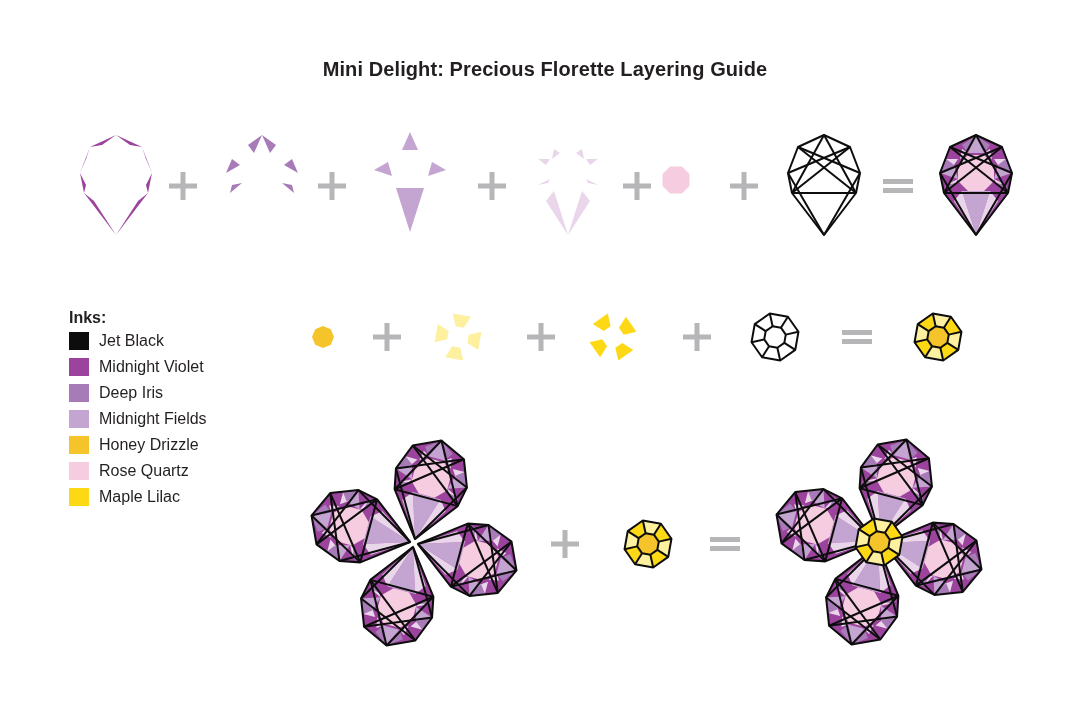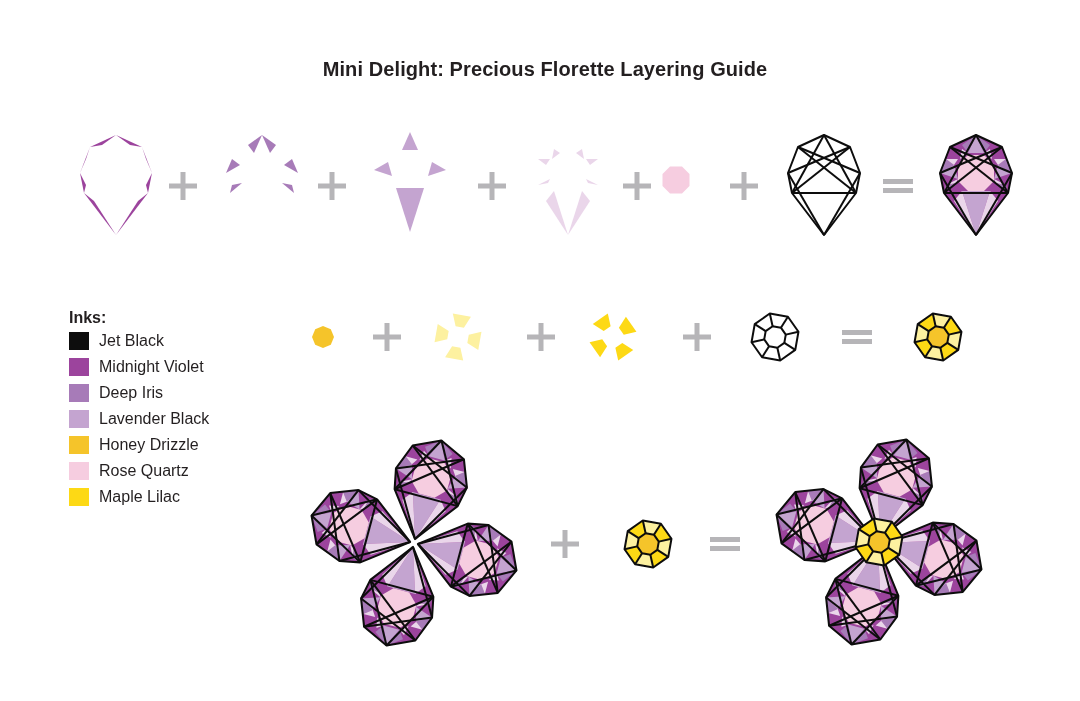--- a/index.html
+++ b/index.html
@@ -29,21 +29,21 @@
   <div class="legend-item">
     <div class="swatch" style="background:#9c449d"></div>
     <span class="legend-label">Midnight Violet</span>
   </div>
   <div class="legend-item">
     <div class="swatch" style="background:#a77bb8"></div>
     <span class="legend-label">Deep Iris</span>
   </div>
   <div class="legend-item">
     <div class="swatch" style="background:#c4a4d0"></div>
-    <span class="legend-label">Lavender Black</span>
+    <span class="legend-label">Midnight Fields</span>
   </div>
   <div class="legend-item">
     <div class="swatch" style="background:#f5c42a"></div>
     <span class="legend-label">Honey Drizzle</span>
   </div>
   <div class="legend-item">
     <div class="swatch" style="background:#f6cde0"></div>
     <span class="legend-label">Rose Quartz</span>
   </div>
   <div class="legend-item">

